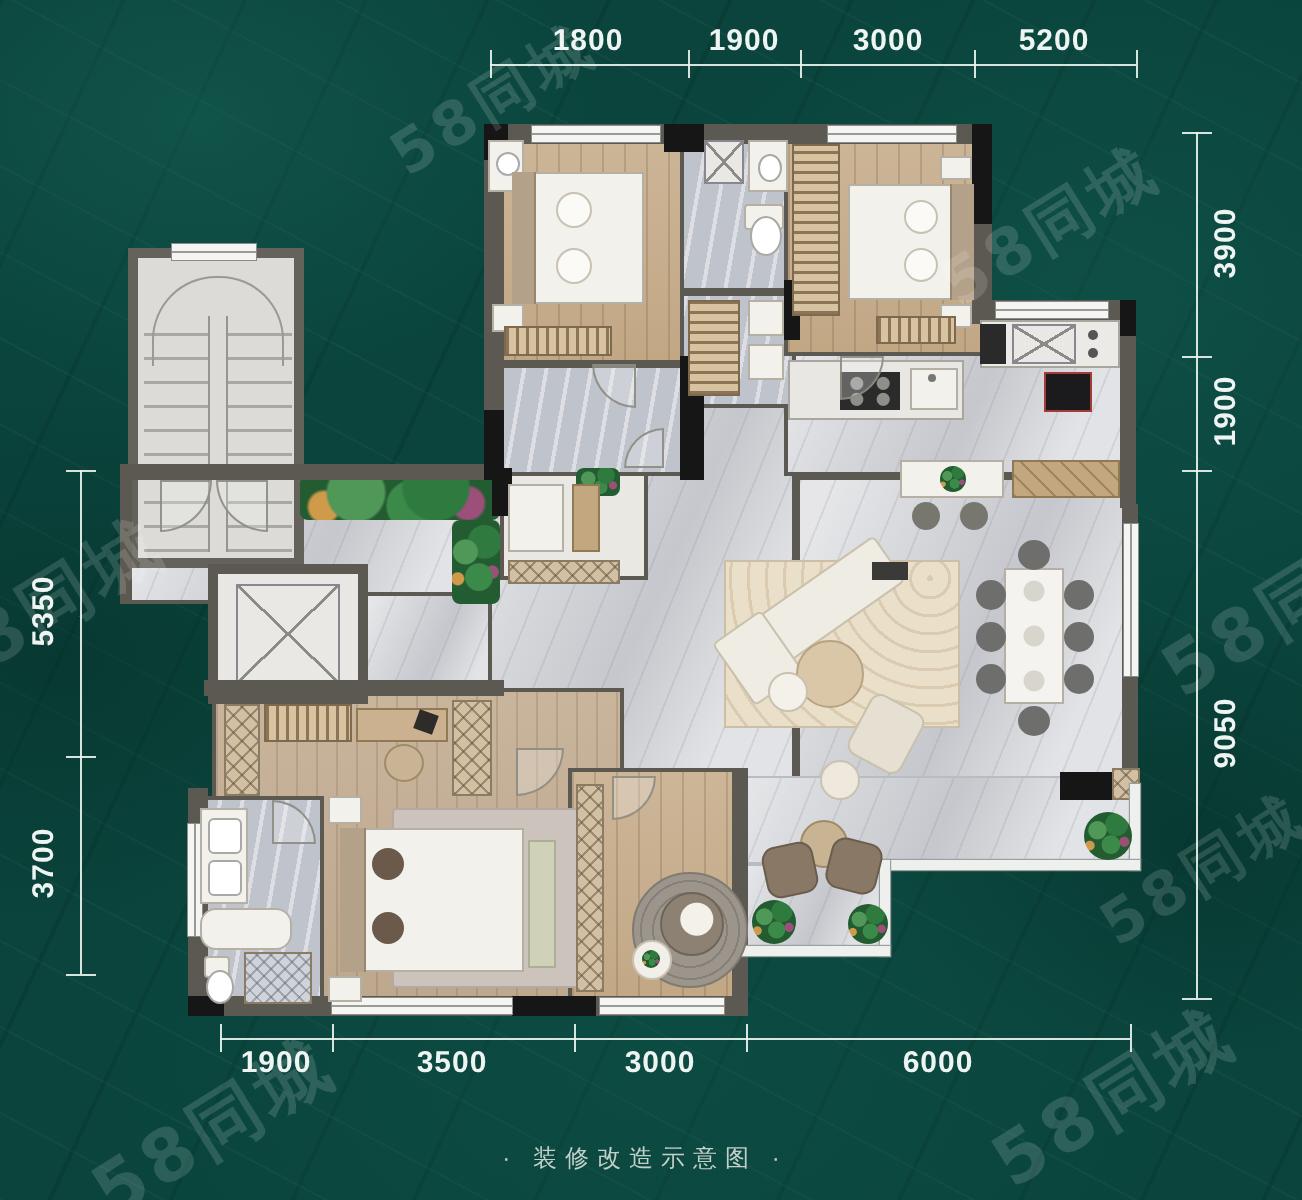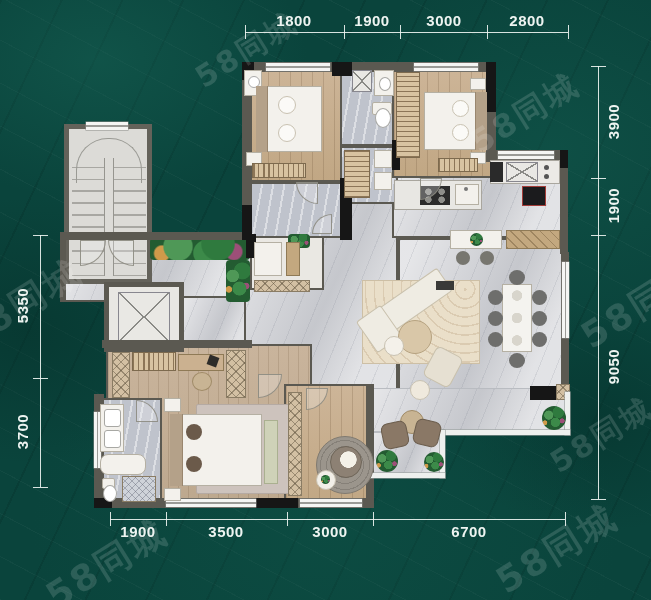--- a/index.html
+++ b/index.html
@@ -265,21 +265,21 @@
   <div>
     <div class="dline" style="left:245px;top:32px;width:323px;height:1px"></div>
     <div class="dline" style="left:245px;top:25px;width:1px;height:14px"></div>
     <div class="dline" style="left:344px;top:25px;width:1px;height:14px"></div>
     <div class="dline" style="left:400px;top:25px;width:1px;height:14px"></div>
     <div class="dline" style="left:487px;top:25px;width:1px;height:14px"></div>
     <div class="dline" style="left:568px;top:25px;width:1px;height:14px"></div>
     <span class="dim" style="left:264px;top:12px;width:60px">1800</span>
     <span class="dim" style="left:342px;top:12px;width:60px">1900</span>
     <span class="dim" style="left:414px;top:12px;width:60px">3000</span>
-    <span class="dim" style="left:497px;top:12px;width:60px">2800</span>
+    <span class="dim" style="left:497px;top:12px;width:60px">5200</span>
   </div>
 
   <div>
     <div class="dline" style="left:598px;top:66px;width:1px;height:433px"></div>
     <div class="dline" style="left:591px;top:66px;width:15px;height:1px"></div>
     <div class="dline" style="left:591px;top:178px;width:15px;height:1px"></div>
     <div class="dline" style="left:591px;top:235px;width:15px;height:1px"></div>
     <div class="dline" style="left:591px;top:499px;width:15px;height:1px"></div>
     <span class="dim vdim" style="left:585px;top:113px;width:56px">3900</span>
     <span class="dim vdim" style="left:585px;top:197px;width:56px">1900</span>
@@ -298,23 +298,24 @@
   <div>
     <div class="dline" style="left:110px;top:519px;width:455px;height:1px"></div>
     <div class="dline" style="left:110px;top:512px;width:1px;height:14px"></div>
     <div class="dline" style="left:166px;top:512px;width:1px;height:14px"></div>
     <div class="dline" style="left:287px;top:512px;width:1px;height:14px"></div>
     <div class="dline" style="left:373px;top:512px;width:1px;height:14px"></div>
     <div class="dline" style="left:565px;top:512px;width:1px;height:14px"></div>
     <span class="dim" style="left:108px;top:523px;width:60px">1900</span>
     <span class="dim" style="left:196px;top:523px;width:60px">3500</span>
     <span class="dim" style="left:300px;top:523px;width:60px">3000</span>
-    <span class="dim" style="left:439px;top:523px;width:60px">6700</span>
+    <span class="dim" style="left:439px;top:523px;width:60px">6000</span>
   </div>
 
+  <div class="caption">· 装修改造示意图 ·</div>
 
   <span class="wm" style="left:190px;top:30px;font-size:30px">58同城</span>
   <span class="wm" style="left:465px;top:92px;font-size:32px">58同城</span>
   <span class="wm" style="left:575px;top:280px">58同城</span>
   <span class="wm" style="left:-45px;top:280px">58同城</span>
   <span class="wm" style="left:40px;top:540px">58同城</span>
   <span class="wm" style="left:490px;top:525px">58同城</span>
   <span class="wm" style="left:545px;top:415px;font-size:30px">58同城</span>
 </div>
 

